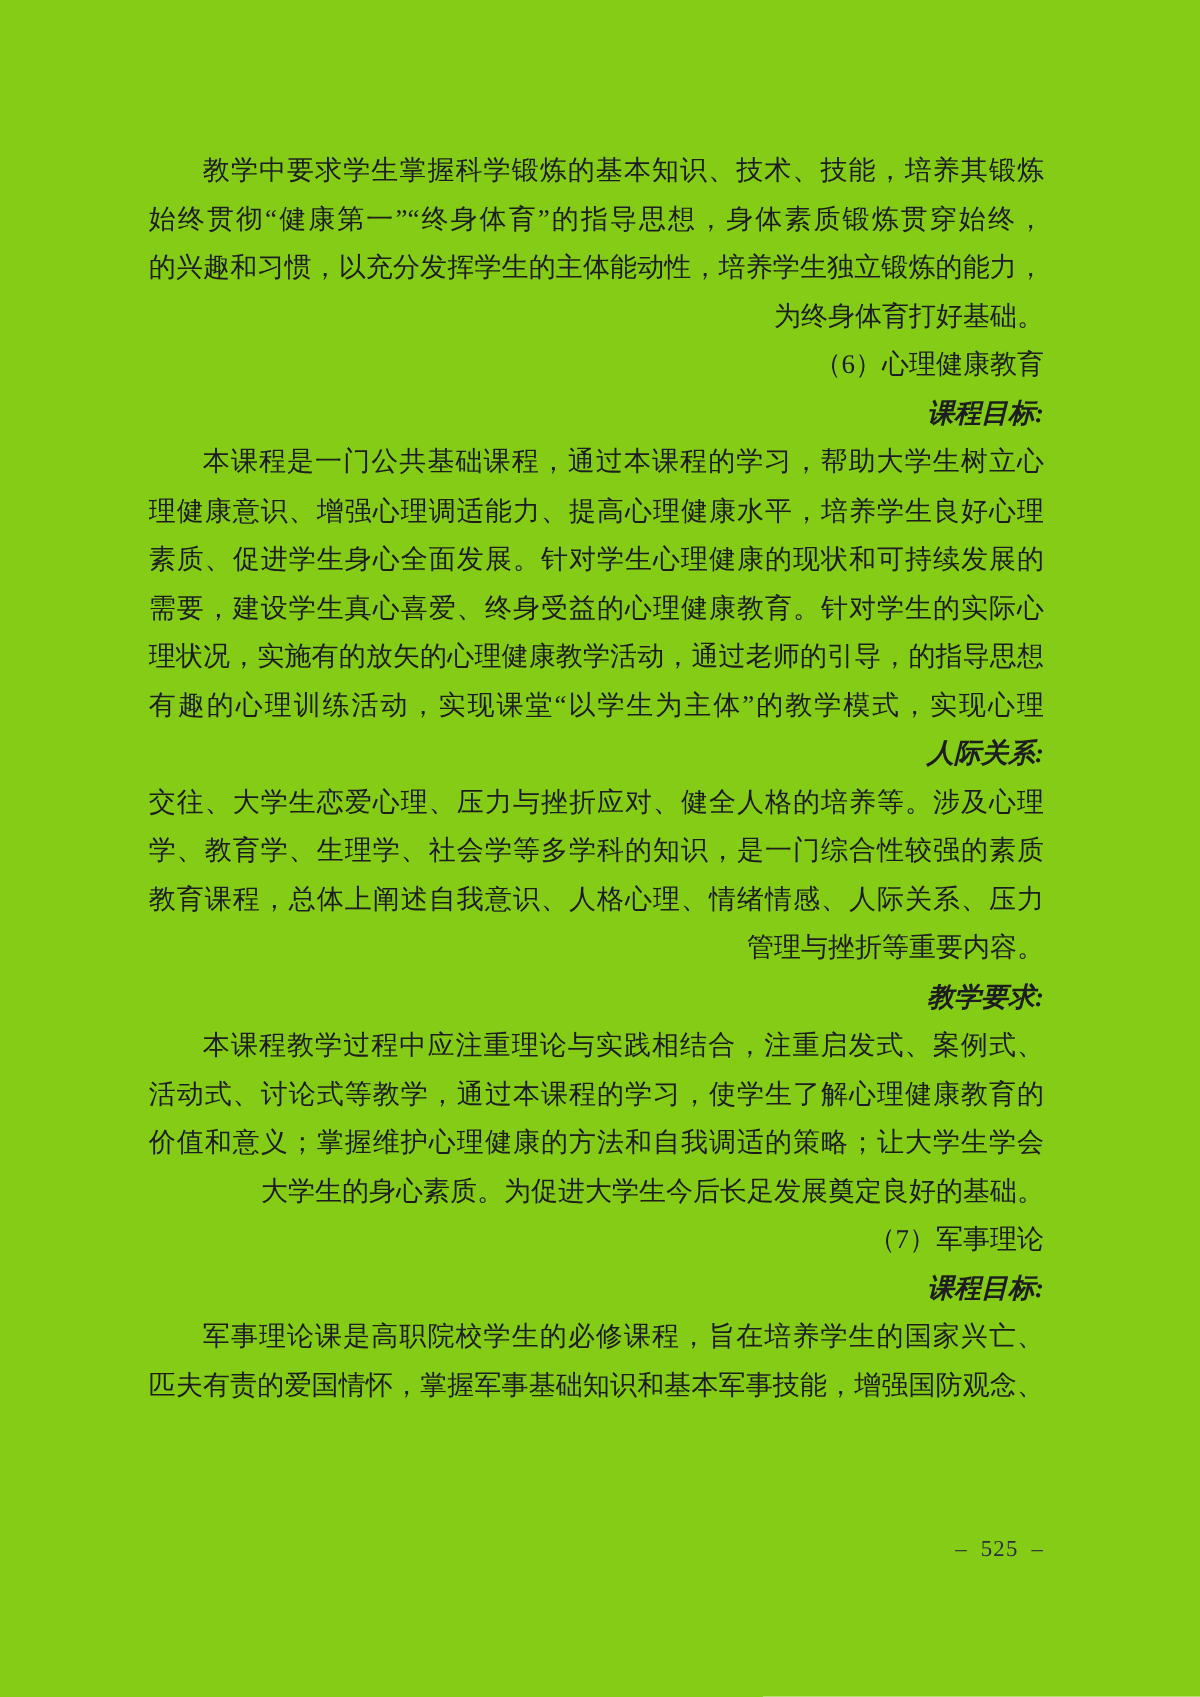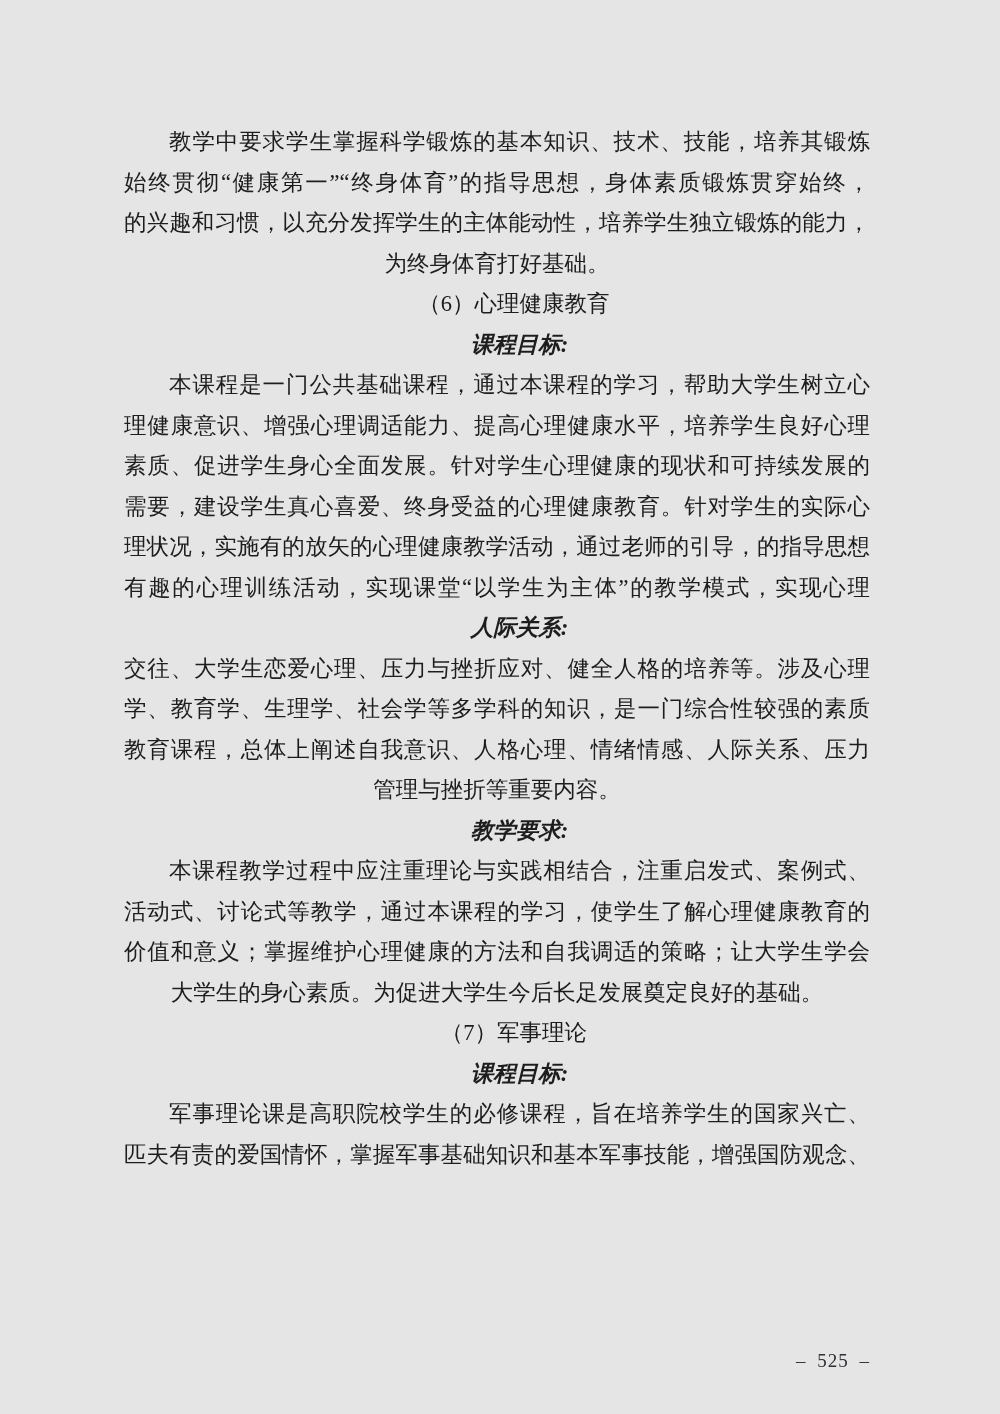--- a/index.html
+++ b/index.html
@@ -4,50 +4,50 @@
 <style>
   html, body {
     margin: 0;
     padding: 0;
     background: #ffffff;
   }
   .page {
     position: relative;
     width: 1000px;
     height: 1414px;
-    background: #e5e5e5;
+    background: #84cc16;
     overflow: hidden;
     font-family: "Liberation Serif", "DejaVu Serif", serif;
   }
   .text-area {
     position: absolute;
     left: 124px;
     top: 122px;
     width: 746px;
   }
   .line {
     font-size: 22.5px;
     line-height: 40.5px;
     height: 40.5px;
     color: #1d1d1d;
     white-space: nowrap;
-    text-align: center;
+    text-align: right;
   }
   .line.j {
     white-space: normal;
     text-align: justify;
     text-align-last: justify;
   }
   .ind  { text-indent: 2em; }
   .indb { text-indent: 1.5em; }
   .b    { font-weight: bold; font-style: italic; }
   .footer {
     position: absolute;
     left: 124px;
-    top: 1349px;
+    top: 1280px;
     width: 746px;
     text-align: right;
     font-size: 19px;
     line-height: 23px;
     color: #2e2e33;
     word-spacing: 5px;
     letter-spacing: 1px;
   }
 </style>
 </head>

